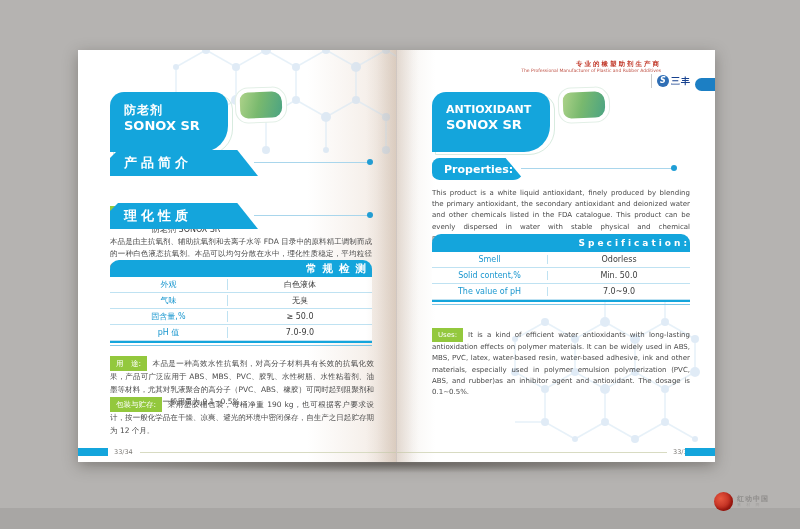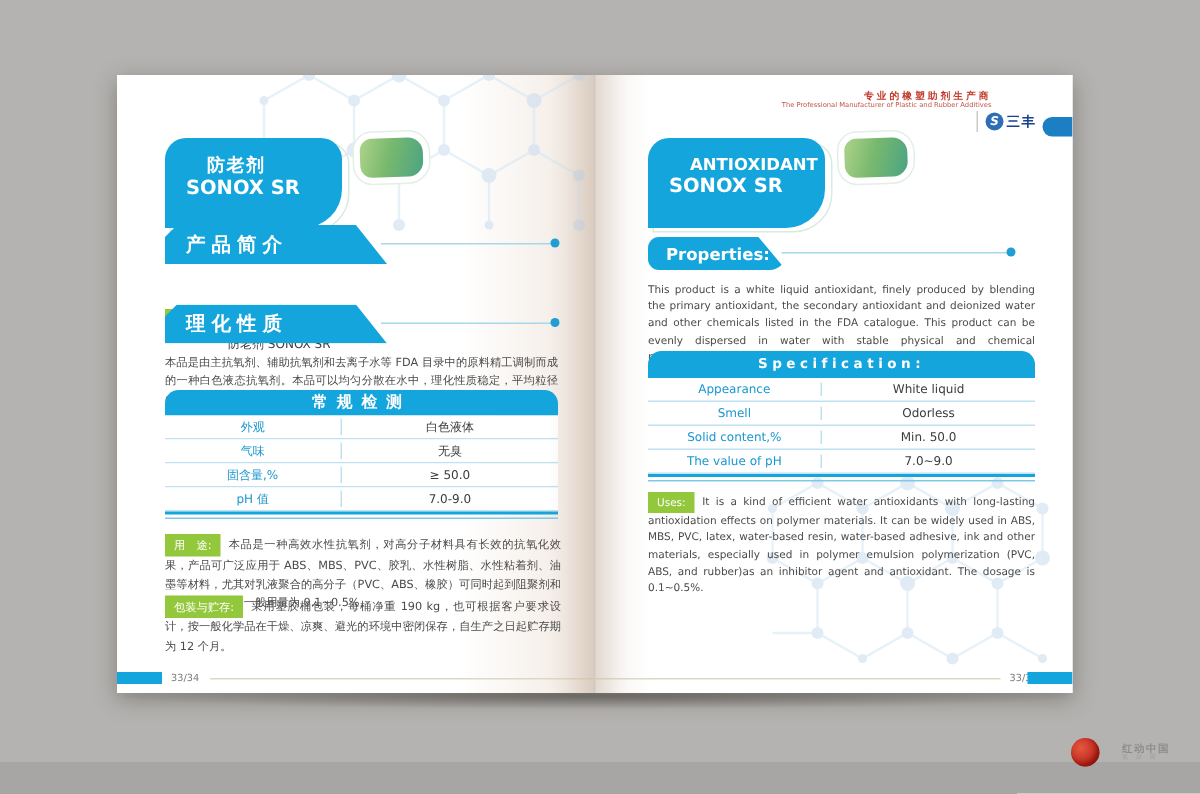--- a/index.html
+++ b/index.html
@@ -13,21 +13,21 @@
   .page { position:absolute; top:0; height:412px; overflow:hidden; }
   .page.left  { left:0; width:318px; background:linear-gradient(to right,#ffffff 0%,#ffffff 72%,#f4ede7 94%,#e9ded4 100%); }
   .page.right { left:319px; width:318px; background:linear-gradient(to right,#efe8e2 0%,#f9f7f5 5%,#ffffff 12%,#ffffff 100%); }
   .spine-line { position:absolute; left:318px; top:0; width:1px; height:412px; background:rgba(120,95,80,.35); }
 
   
   .mol { position:absolute; opacity:.55; }
 
   
   .badge { position:absolute; width:118px; height:60px; background:#14a5dc; border-radius:14px 14px 26px 0; color:#fff; padding:11px 0 0 14px; line-height:1.25; }
-  .badge .l1 { font-size:12px; font-weight:bold; letter-spacing:1px; display:block;margin-left:14px; }
+  .badge .l1 { font-size:12px; font-weight:bold; letter-spacing:1px; display:block; }
   .badge .l2 { font-size:13px; font-weight:bold; display:block; }
   .badge-en .l1 { font-size:11px; letter-spacing:0; }
   .badge-frame { position:absolute; border:1px solid #d7ebdf; border-radius:14px 14px 26px 0; }
 
   .blob { position:absolute; width:50px; height:34px; background:#fff; border-radius:12px 14px 14px 12px; box-shadow:0 0 0 1px #e2efe6; transform:rotate(-2deg); padding:4px; }
   .blob .ink { width:100%; height:100%; border-radius:8px 10px 10px 8px; background:linear-gradient(105deg,#aed38a 0%,#79b96e 45%,#4aa383 100%); }
 
   
   .banner { position:absolute; height:26px; background:#14a5dc; color:#fff; font-weight:bold; display:flex; align-items:center; }
   .banner-cn { width:148px; font-size:13px; letter-spacing:4px; padding-left:14px; clip-path:polygon(0 8px,8px 0,86% 0,100% 100%,0 100%); }
@@ -35,21 +35,21 @@
   .rule { position:absolute; height:1px; background:#a9d6ec; }
   .rule-dot { position:absolute; width:6px; height:6px; border-radius:50%; background:#1f9ed6; }
 
   .green-tag { display:inline-block; background:#93c83d; color:#fff; font-size:7.5px; padding:1.5px 6px; margin-right:5px; white-space:nowrap; }
 
   .cn-body { font-size:7.5px; color:#4a4a4a; line-height:1.65; text-align:justify; }
   .en-body { font-size:7px; color:#4a4a4a; line-height:1.6; text-align:justify; }
 
   
   .dtable { position:absolute; }
-  .dtable .thead { background:#14a5dc; color:#fff; font-weight:bold; text-align:center; border-radius:9px 9px 0 0; }
+  .dtable .thead { background:#14a5dc; color:#fff; font-weight:bold; text-align:right; border-radius:9px 9px 0 0; }
   .thead-cn { height:17px; font-size:10.5px; letter-spacing:6px; line-height:17px; }
   .thead-en { height:18px; font-size:9px; letter-spacing:3px; line-height:18px; }
   .trow { display:flex; height:16px; align-items:center; border-bottom:1px solid #bfe2f2; background:#fff; }
   .trow:last-of-type { border-bottom:none; }
   .tc { text-align:center; font-size:8px; }
   .tc.key { width:45%; color:#1a97cf; border-right:1px solid #bfe2f2; }
   .tc.val { width:55%; color:#3c3c3c; }
   .tbl-bottom { border-top:2.5px solid #14a5dc; }
   .tbl-bottom-thin { border-top:1px solid #7fc8e8; margin-top:2px; }
 
@@ -62,21 +62,21 @@
   .logo-circle { width:12px; height:12px; border-radius:50%; background:#2f6eb5; color:#fff; font-size:8px; font-weight:bold; font-style:italic; text-align:center; line-height:12px; }
   .logo-cn { font-size:9px; font-weight:bold; color:#17418f; letter-spacing:1px; }
   .corner-bar { position:absolute; top:28px; right:0; width:20px; height:13px; background:#1c7fc4; border-radius:7px 0 0 7px; }
 
   
   .foot-bar { position:absolute; width:30px; height:8px; background:#14a5dc; }
   .foot-num { position:absolute; font-size:6.5px; color:#7c7a76; }
   .foot-line { position:absolute; height:1px; background:#d8dbc2; }
 
   
-  .watermark { position:absolute; left:714px; top:492px; display:flex; align-items:center; gap:15px; }
+  .watermark { position:absolute; left:714px; top:492px; display:flex; align-items:center; gap:4px; }
   .wm-ball { width:19px; height:19px; border-radius:50%; background:radial-gradient(circle at 35% 35%, #e8573f, #b5241a 70%); box-shadow:inset -2px -2px 3px rgba(120,10,5,.6); }
   .wm-text { line-height:1.2; }
   .wm-main { font-size:7px; color:#8f8d8b; font-weight:bold; letter-spacing:1px; }
   .wm-sub { font-size:4px; color:#a3a19f; letter-spacing:2px; }
 </style>
 </head>
 <body>
 
 <div class="floor-strip"></div>
 <div class="book-shadow"></div>
@@ -240,24 +240,20 @@
       <span>Properties:</span>
     </div>
     <div class="rule" style="left:124px; top:118px; width:152px;"></div>
     <div class="rule-dot" style="left:274px; top:115px;"></div>
 
     <div class="en-body" style="position:absolute; left:35px; top:138px; width:258px;">This product is a white liquid antioxidant, finely produced by blending the primary antioxidant, the secondary antioxidant and deionized water and other chemicals listed in the FDA catalogue. This product can be evenly dispersed in water with stable physical and chemical properties.The average particle size is 0.5 um and basically non-toxic.</div>
 
     <div class="dtable" style="left:35px; top:184px; width:258px;">
       <div class="thead thead-en">Specification:</div>
       <div class="trow">
-        <div class="tc key">Appearance</div>
-        <div class="tc val">White liquid</div>
-      </div>
-      <div class="trow">
         <div class="tc key">Smell</div>
         <div class="tc val">Odorless</div>
       </div>
       <div class="trow">
         <div class="tc key">Solid content,%</div>
         <div class="tc val">Min. 50.0</div>
       </div>
       <div class="trow">
         <div class="tc key">The value of pH</div>
         <div class="tc val">7.0~9.0</div>

